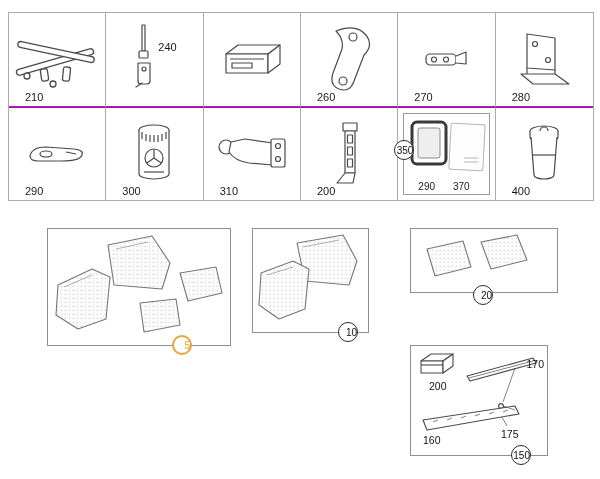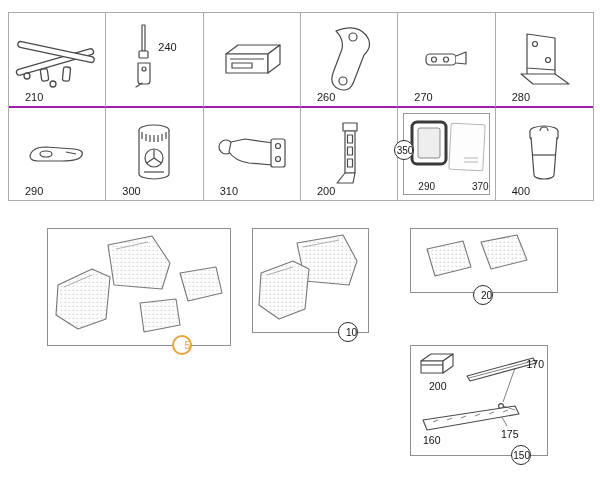--- a/index.html
+++ b/index.html
@@ -16,21 +16,21 @@
   .cell:nth-child(-n+6){border-bottom:2px solid #a21caf}
   .part-label{position:absolute;bottom:3px;left:16px;width:100%;text-align:left;
               font-size:11px;color:#1a1a1a}
   .part-label--side{left:52px;top:28px;bottom:auto;width:auto;text-align:left}
   .cell svg{display:block}
 
   
   .inner-box{position:absolute;left:5px;top:5px;right:5px;bottom:5px;border:1px solid #9a9a9a}
   .sub-label{position:absolute;font-size:10px;color:#1a1a1a;bottom:2px}
   .sub-label--l{left:14px}
-  .sub-label--r{right:0}
+  .sub-label--r{right:19px}
 
   
   .badge{position:absolute;width:20px;height:20px;border:1px solid #2b2b2b;border-radius:50%;
          background:#fff;display:flex;align-items:center;justify-content:flex-end;
          font-size:10px;color:#111;z-index:3;box-sizing:border-box}
   .badge--hl{border:2px solid var(--accent,#E8A33C);color:var(--accent,#E8A33C)}
   .badge--side{left:-10px;top:calc(50% - 14px)}
 
   
   .gbox{position:absolute;border:1px solid #8f8f8f;background:#fff}

